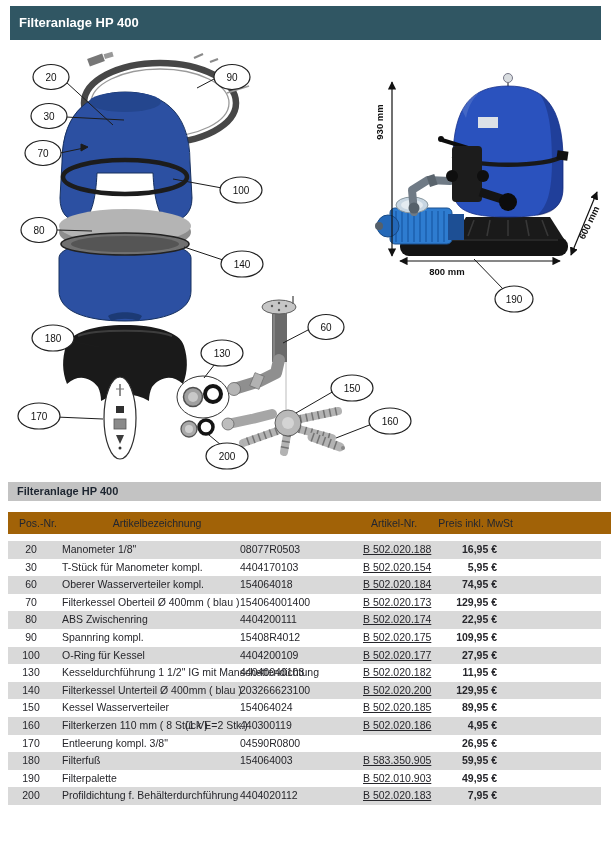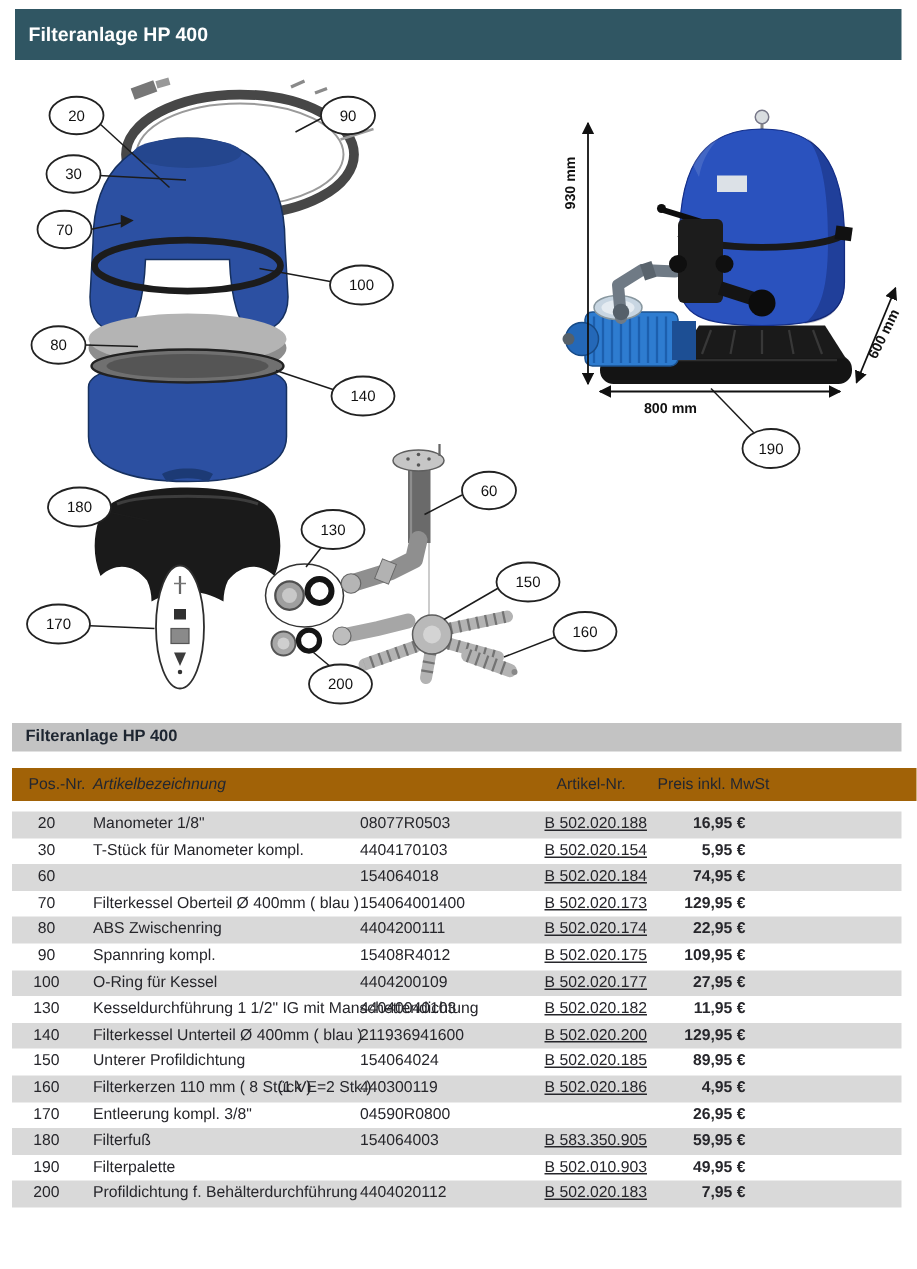--- a/index.html
+++ b/index.html
@@ -30,21 +30,21 @@
   #table-body{position:absolute;left:8px;top:541px;width:593px;}
   .trow{position:relative;height:17.6px;font-size:10.5px;line-height:17.6px;}
   .trow.alt{background:#d9d9d9;}
   .c-pos{left:0;width:46px;text-align:center;}
   .c-name{left:54px;width:190px;}
   .c-note{left:177px;}
   .c-code{left:232px;width:110px;}
   .c-art{left:355px;width:120px;text-decoration:underline;}
   .c-price{left:389px;width:100px;text-align:right;font-weight:bold;}
   .h-pos{left:7px;width:46px;text-align:center;}
-  .h-name{left:54px;width:190px;text-align:left;font-style:italic;}
+  .h-name{left:54px;width:190px;text-align:center;}
   .h-code{left:232px;width:110px;margin-top:32px;}
   .h-art{left:355px;width:120px;padding-left:8px;box-sizing:border-box;}
   .h-price{left:389px;width:116px;text-align:right;}
 </style>
 </head>
 <body>
 
 <div class="titlebar">
   <span>Filteranlage HP 400</span>
 </div>
@@ -356,20 +356,21 @@
     </div>
     <div class="trow">
       <span class="c-pos">30</span>
       <span class="c-name">T-Stück für Manometer kompl.</span>
       <span class="c-code">4404170103</span>
       <span class="c-art">B 502.020.154</span>
       <span class="c-price">5,95 €</span>
     </div>
     <div class="trow alt">
       <span class="c-pos">60</span>
+      <span class="c-name">Oberer Wasserverteiler kompl.</span>
       <span class="c-code">154064018</span>
       <span class="c-art">B 502.020.184</span>
       <span class="c-price">74,95 €</span>
     </div>
     <div class="trow">
       <span class="c-pos">70</span>
       <span class="c-name">Filterkessel Oberteil Ø 400mm ( blau )</span>
       <span class="c-code">154064001400</span>
       <span class="c-art">B 502.020.173</span>
       <span class="c-price">129,95 €</span>
@@ -398,27 +399,27 @@
     <div class="trow">
       <span class="c-pos">130</span>
       <span class="c-name">Kesseldurchführung 1 1/2" IG mit Manschettendichtung</span>
       <span class="c-code">44040040103</span>
       <span class="c-art">B 502.020.182</span>
       <span class="c-price">11,95 €</span>
     </div>
     <div class="trow alt">
       <span class="c-pos">140</span>
       <span class="c-name">Filterkessel Unterteil Ø 400mm ( blau )</span>
-      <span class="c-code">211936941600</span>
+      <span class="c-code">203266623100</span>
       <span class="c-art">B 502.020.200</span>
       <span class="c-price">129,95 €</span>
     </div>
     <div class="trow">
       <span class="c-pos">150</span>
-      <span class="c-name">Unterer Profildichtung</span>
+      <span class="c-name">Kessel Wasserverteiler</span>
       <span class="c-code">154064024</span>
       <span class="c-art">B 502.020.185</span>
       <span class="c-price">89,95 €</span>
     </div>
     <div class="trow alt">
       <span class="c-pos">160</span>
       <span class="c-name">Filterkerzen 110 mm  ( 8 Stück )</span>
       <span class="c-note">(1 VE=2 Stk.)</span>
       <span class="c-code">440300119</span>
       <span class="c-art">B 502.020.186</span>

